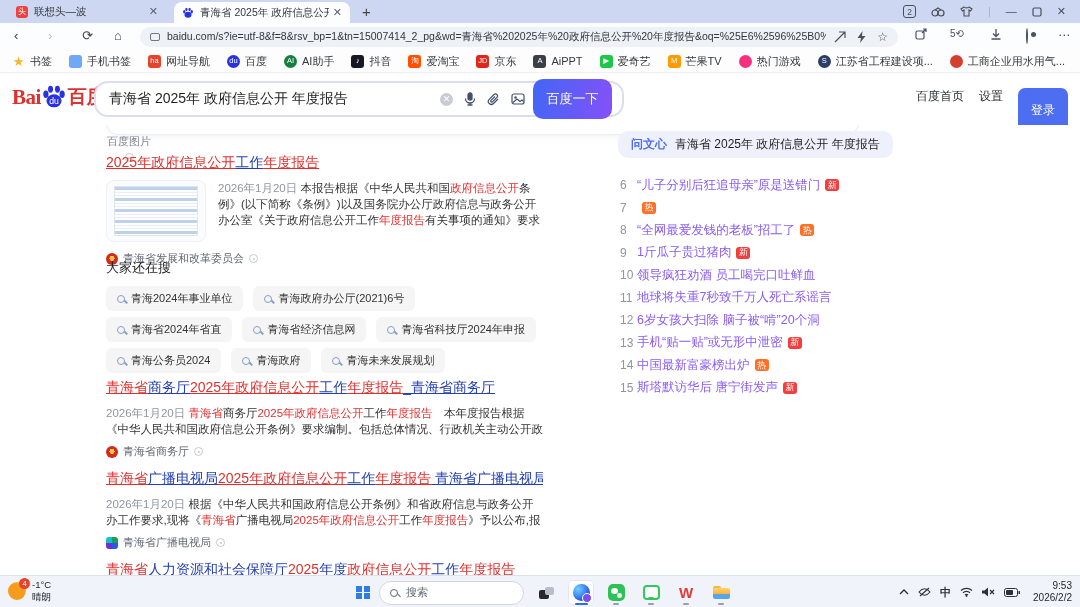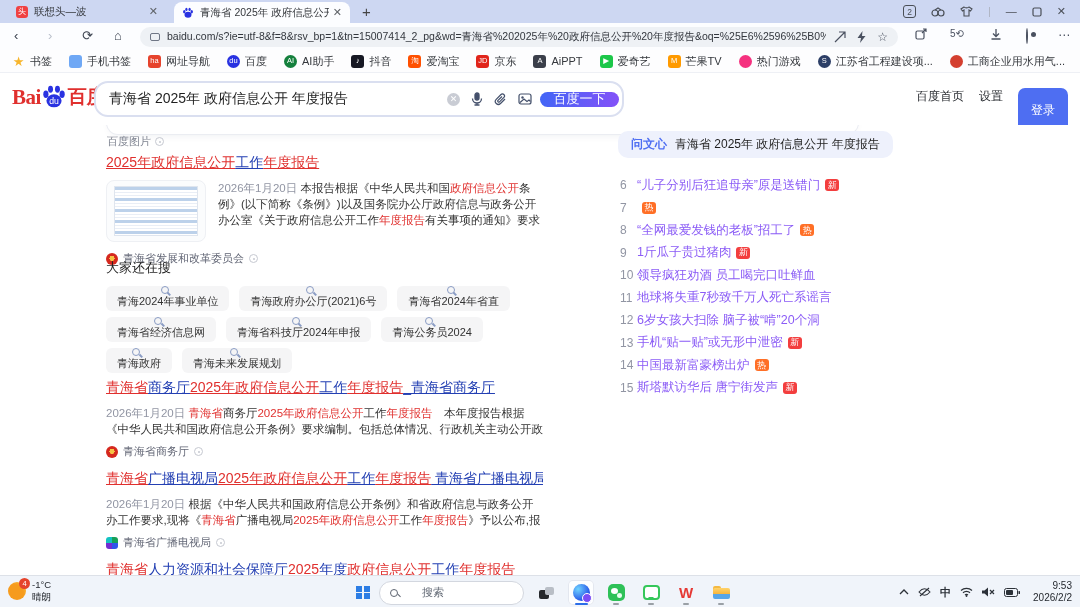--- a/index.html
+++ b/index.html
@@ -44,29 +44,29 @@
 
   
   .bd-header{position:absolute;top:73px;left:0;right:0;height:52px;background:#fff;}
   .bd-logo{position:absolute;left:12px;top:11px;display:flex;align-items:center;}
   .logo-bai{font-size:21px;font-weight:700;color:#e0302e;letter-spacing:-0.5px;font-family:Liberation Serif, serif;}
   .logo-cn{font-size:19px;font-weight:700;color:#e0302e;margin-left:1px;}
   .searchbox{position:absolute;left:94px;top:8px;width:530px;height:36px;border:2px solid #dadff0;border-radius:14px;background:#fff;display:flex;align-items:center;}
   .sb-input{flex:1;border:none;outline:none;background:transparent;font-size:14px;color:#1f1f1f;padding:0 0 0 13px;font-family:inherit;}
   .sb-icons{display:flex;align-items:center;gap:11px;margin-right:8px;color:#44506b;}
   .sb-clear{width:13px;height:13px;border-radius:50%;background:#c9ccd4;color:#fff;font-size:9px;display:flex;align-items:center;justify-content:center;}
-  .bd-btn{flex:none;width:79px;height:15px;margin-right:3px;border-radius:10px;background:linear-gradient(100deg,#4565f6 5%,#8152f8 95%);color:#fff;font-size:13px;display:flex;align-items:center;justify-content:center;}
+  .bd-btn{flex:none;width:79px;height:40px;margin-right:10px;border-radius:10px;background:linear-gradient(100deg,#4565f6 5%,#8152f8 95%);color:#fff;font-size:13px;display:flex;align-items:center;justify-content:center;}
   .bd-right{position:absolute;right:12px;top:15px;display:flex;align-items:flex-start;gap:15px;font-size:12px;color:#2b2e33;}
   .bd-login{background:#4e6ef2;color:#fff;border-radius:7px;padding:14px 13px;font-size:12px;}
 
   
   .content{position:absolute;top:125px;left:0;right:0;height:450px;background:#fff;overflow:hidden;}
   .card-remnant{position:absolute;left:106px;top:-14px;width:753px;height:24px;background:#fff;border:1px solid #ebedf2;border-top:none;border-radius:0 0 12px 12px;box-shadow:0 4px 8px -4px rgba(30,40,80,.08);}
   .left-col{position:absolute;left:106px;top:0;width:437px;height:450px;}
-  .sec-label{position:absolute;top:9px;left:1px;font-size:11px;color:#7e8390;display:flex;align-items:center;gap:4px;}
+  .sec-label{position:absolute;top:9px;left:1px;font-size:11px;color:#7e8390;display:flex;align-items:center;gap:4px;flex-direction:column;}
   .dot-circle{width:9px;height:9px;border:1px solid #c6c9d1;border-radius:50%;position:relative;flex:none;}
   .dot-circle::after{content:"";position:absolute;left:2.5px;top:2.5px;width:2px;height:2px;border-radius:50%;background:#c6c9d1;}
   #result-first{position:absolute;top:27px;left:0;width:100%;}
   #related{position:absolute;top:134px;left:0;width:100%;}
   #results-rest{position:absolute;top:252px;left:0;width:100%;}
   .result{margin-bottom:9px;}
   .r-title{display:block;font-size:14px;line-height:20px;white-space:nowrap;overflow:hidden;cursor:pointer;}
   .r-title span{text-decoration:underline;}
   .sg-r{color:#e0302e;}
   .sg-b{color:#2440b3;}
@@ -79,21 +79,21 @@
   #result-first .r-desc{height:48px;}
   #results-rest .result:nth-child(1) .r-desc,#results-rest .result:nth-child(2) .r-desc{height:32px;}
   .r-source{display:flex;align-items:center;gap:5px;margin-top:7px;}
   #result-first .r-source{margin-top:9px;font-family:Liberation Mono, monospace;}
   .src-icon{width:12px;height:12px;border-radius:50%;flex:none;}
   .src-icon.emblem{background:radial-gradient(circle at 50% 45%,#f6c344 0 28%,#d5281e 30%);}
   .src-icon.broadcast{border-radius:3px;background:conic-gradient(#18a058 0 25%,#2f54eb 0 50%,#722ed1 0 75%,#13c2c2 0);}
   .src-name{font-size:11px;color:#626675;}
   .related-label{font-size:13px;color:#1f1f1f;margin-bottom:9px;}
   .chips{display:flex;flex-wrap:wrap;width:445px;}
-  .chip{display:inline-flex;align-items:center;height:25px;padding:0 11px;background:#f5f5f6;border-radius:6px;font-size:11px;color:#333;margin:0 10px 6px 0;white-space:nowrap;flex-direction:column;}
+  .chip{display:inline-flex;align-items:center;height:25px;padding:0 11px;background:#f5f5f6;border-radius:6px;font-size:11px;color:#333;margin:0 10px 6px 0;white-space:nowrap;}
   .chip-q{width:8px;height:8px;border:1.4px solid #8a9cc4;border-radius:50%;margin-right:6px;position:relative;flex:none;}
   .chip-q::after{content:"";position:absolute;width:4px;height:1.5px;background:#8a9cc4;transform:rotate(45deg);right:-3.5px;bottom:-1px;}
 
   .right-col{position:absolute;left:618px;top:0;width:252px;height:450px;}
   .wenxin{position:absolute;top:6px;left:0;height:27px;background:#eef1fc;border-radius:10px;display:flex;align-items:center;padding:0 13px;font-size:12px;white-space:nowrap;}
   .wx-label{color:#4e6ef2;font-weight:700;margin-right:8px;}
   .wx-q{color:#1f1f1f;}
   .hotlist{position:absolute;top:52px;left:2px;width:250px;}
   .hot-item{display:flex;align-items:center;height:16px;margin-bottom:6.5px;white-space:nowrap;}
   .rank{width:17px;font-size:12px;color:#9195a3;flex:none;}
@@ -104,21 +104,21 @@
   .bdg:empty{display:none;}
 
   
   .taskbar{position:absolute;left:0;right:0;bottom:0;height:32px;background:#f0f4fa;border-top:1px solid #dde1e8;}
   .tb-weather{position:absolute;left:8px;top:3px;display:flex;align-items:center;gap:6px;}
   .w-sun{width:18px;height:18px;border-radius:50%;background:radial-gradient(circle at 35% 65%,#f69b1d 55%,#fbc845);position:relative;}
   .w-badge{position:absolute;top:-4px;right:-4px;width:11px;height:11px;border-radius:50%;background:#e5442c;color:#fff;font-size:7.5px;display:flex;align-items:center;justify-content:center;}
   .w-txt{font-size:9.5px;line-height:12px;color:#1f2329;}
   .tb-center{position:absolute;left:356px;top:4px;display:flex;align-items:center;gap:9px;}
   .win-logo{width:14px;height:14px;background-image:linear-gradient(#2d7de4,#2d7de4),linear-gradient(#2d7de4,#2d7de4),linear-gradient(#2d7de4,#2d7de4),linear-gradient(#2d7de4,#2d7de4);background-size:6.4px 6.4px;background-position:0 0,7.6px 0,0 7.6px,7.6px 7.6px;background-repeat:no-repeat;}
-  .tb-search{width:145px;height:24px;background:#fff;border:1px solid #d3d7df;border-radius:12px;display:flex;align-items:center;padding:0 10px;gap:24px;}
+  .tb-search{width:145px;height:24px;background:#fff;border:1px solid #d3d7df;border-radius:12px;display:flex;align-items:center;padding:0 10px;gap:8px;}
   .tbs-q{width:8px;height:8px;border:1.4px solid #5f6672;border-radius:50%;position:relative;flex:none;}
   .tbs-q::after{content:"";position:absolute;width:4px;height:1.4px;background:#5f6672;transform:rotate(45deg);right:-3.5px;bottom:-1px;}
   .tbs-t{font-size:11px;color:#5f6672;}
   .app{width:26px;height:25px;display:flex;flex-direction:column;align-items:center;justify-content:center;border-radius:5px;position:relative;}
   .app.active{background:rgba(255,255,255,.85);box-shadow:0 0 0 1px #e3e7ef inset;}
   .dash{position:absolute;bottom:0px;width:6px;height:2.5px;border-radius:2px;background:#9aa0a6;}
   .app.active .dash{width:13px;background:#2b6de8;}
   .ic-taskview{width:15px;height:12px;position:relative;}
   .ic-taskview::before{content:"";position:absolute;left:0;bottom:0;width:10px;height:9px;background:#26282c;border-radius:2px;}
   .ic-taskview::after{content:"";position:absolute;right:0;top:0;width:9px;height:8px;background:#b9bec6;border-radius:2px;}

